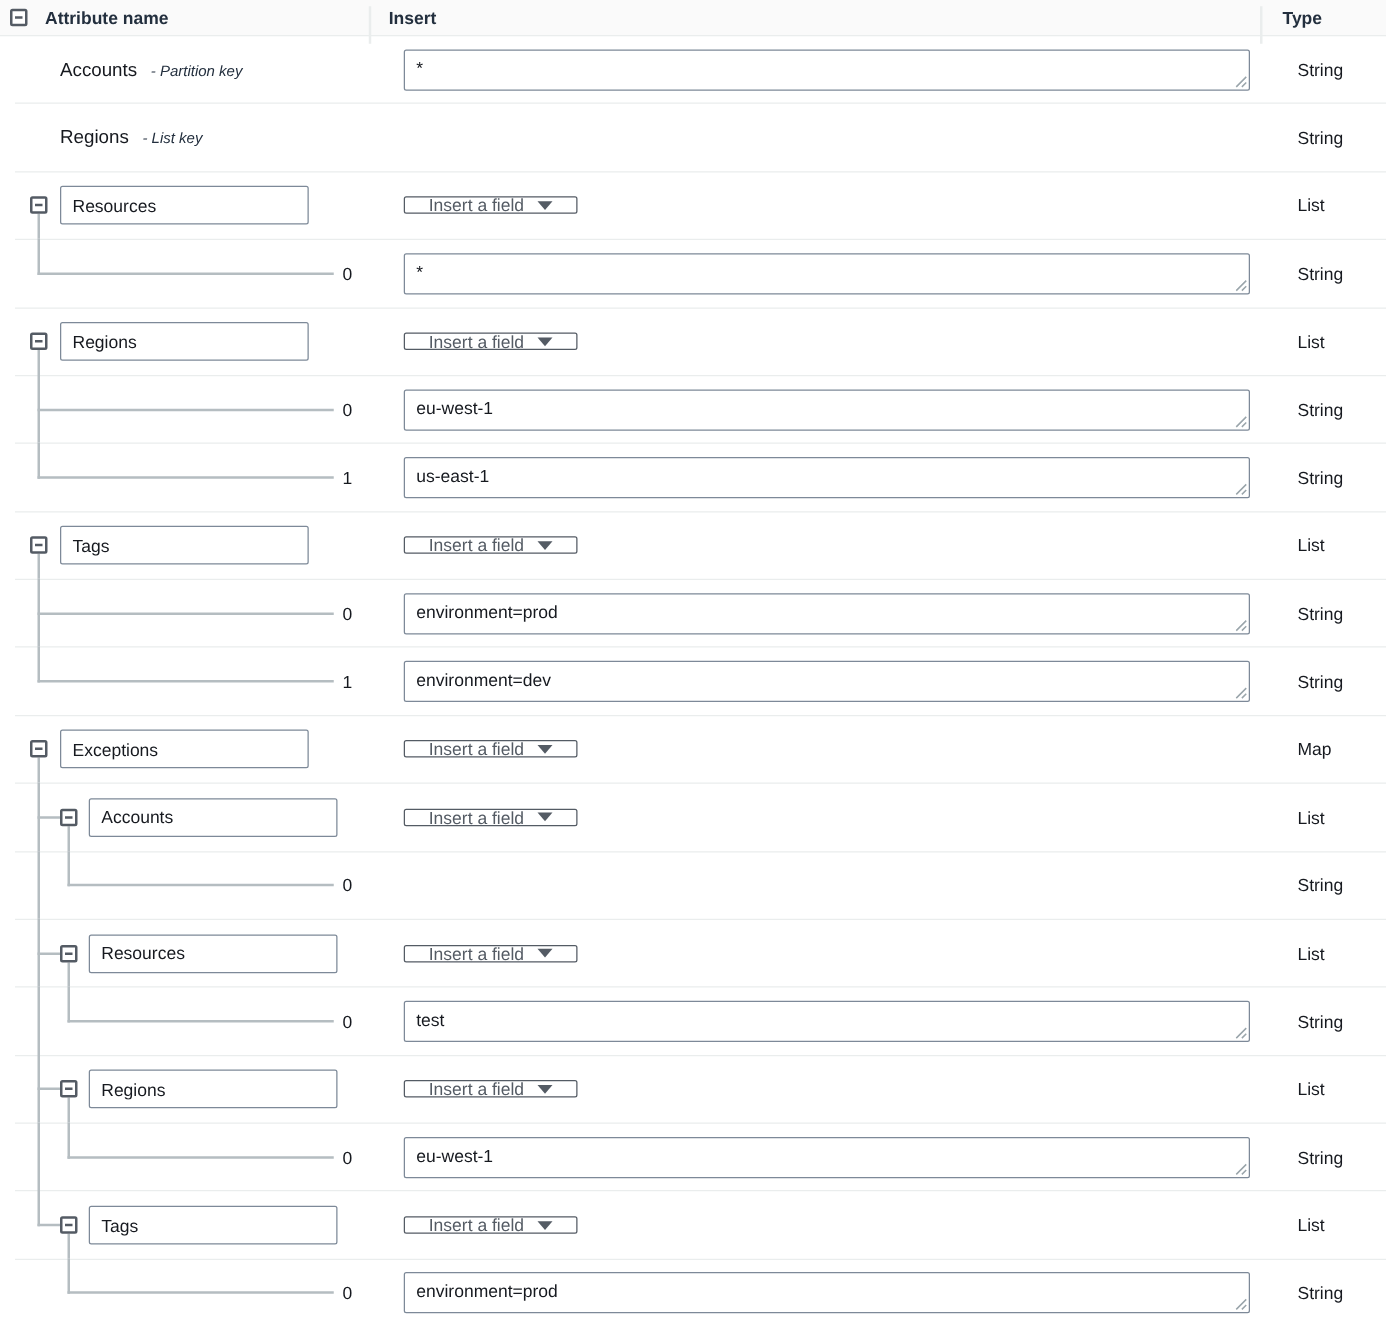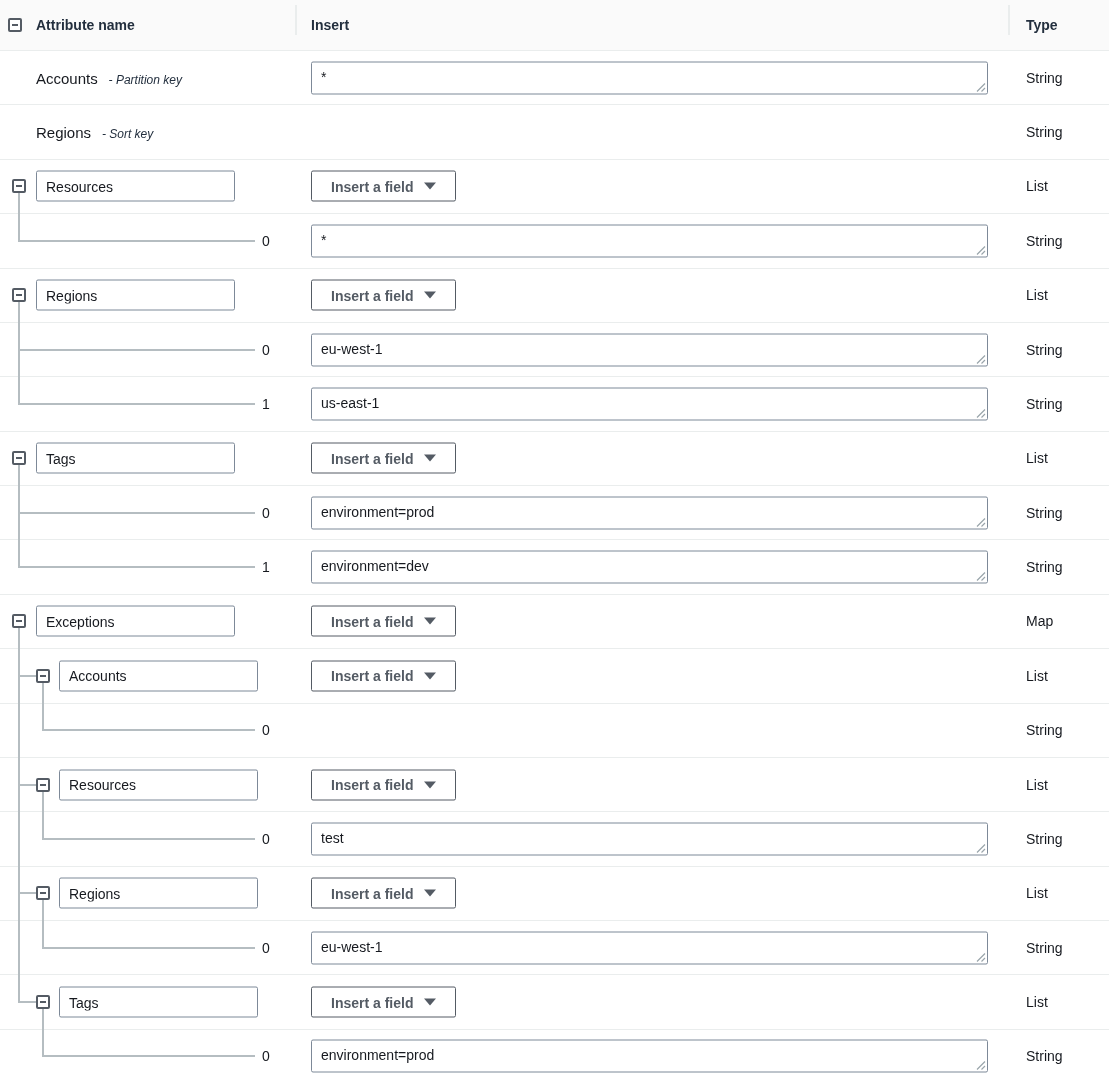--- a/index.html
+++ b/index.html
@@ -1,23 +1,23 @@
 <!DOCTYPE html>
 <html><head>
 <meta charset="utf-8">
 <style>
   html,body{margin:0;padding:0;background:#fff;}
   .page{position:relative;width:1109px;height:1073px;background:#fff;overflow:hidden;
         font-family:"Liberation Sans",sans-serif;color:#16191f;font-size:14px;}
   
-  .hdr{position:relative;height:51px;background:#fafafa;border-bottom:1px solid #eaeded;box-sizing:border-box;}
+  .hdr{position:relative;height:29px;background:#fafafa;border-bottom:1px solid #eaeded;box-sizing:border-box;}
   .hdr-label{position:absolute;top:50%;transform:translateY(-50%);font-weight:700;color:#232f3e;}
   .hdr-div{position:absolute;top:5px;width:2px;height:30px;background:#eaeded;}
   
-  .rows{display:flex;flex-direction:column;height:1032px;}
+  .rows{display:flex;flex-direction:column;height:1032px;padding-left:12px;}
   .row{position:relative;flex:1;}
   .row + .row{border-top:1px solid #eaeded;}
   
   .collapse{position:absolute;top:50%;transform:translateY(-50%);width:14px;height:14px;
             box-sizing:border-box;border:2px solid #545b64;border-radius:2px;background:#fff;z-index:2;cursor:pointer;}
   .collapse::after{content:"";position:absolute;left:2px;right:2px;top:50%;margin-top:-1px;height:2px;background:#545b64;}
   .c-hdr{left:8px;} .c-l1{left:12px;} .c-l2{left:36px;}
   
   .tl{position:absolute;background:#b5bdc1;z-index:1;}
   .v{width:2px;} .x19{left:18px;} .x43{left:42px;}
@@ -27,24 +27,24 @@
   
   .keylabel{position:absolute;left:36px;top:50%;transform:translateY(-50%);white-space:nowrap;}
   .kname{font-size:15px;color:#16191f;}
   .kqual{font-style:italic;font-size:12px;margin-left:7px;color:#232f3e;}
   
   .namein{position:absolute;top:50%;transform:translateY(-50%);height:31px;width:199px;box-sizing:border-box;
           border:1px solid #7d8998;border-radius:2px;background:#fff;padding:0 9px;font-size:14px;
           font-family:"Liberation Sans",sans-serif;color:#16191f;z-index:2;}
   .n-l1{left:36px;} .n-l2{left:59px;}
   
-  .insert{position:absolute;left:311px;top:50%;transform:translateY(-50%);height:31px;box-sizing:border-box;
+  .insert{position:absolute;left:311px;top:50%;transform:translateY(-50%);height:14px;box-sizing:border-box;
           display:inline-flex;align-items:center;justify-content:center;gap:11px;padding:0 19px;
           background:#fff;border:1px solid #545b64;border-radius:2px;cursor:pointer;
-          font-family:"Liberation Sans",sans-serif;font-size:14px;font-weight:700;color:#545b64;z-index:2;}
+          font-family:"Liberation Sans",sans-serif;font-size:14px;font-weight:400;color:#545b64;z-index:2;}
   .caret{width:0;height:0;border-left:6px solid transparent;border-right:6px solid transparent;border-top:7px solid #545b64;}
   
   .valwrap{position:absolute;left:311px;top:50%;transform:translateY(-50%);width:677px;height:33px;z-index:2;}
   .valwrap textarea{display:block;width:100%;height:100%;box-sizing:border-box;border:1px solid #7d8998;border-radius:2px;
           background:#fff;padding:6px 9px;font-family:"Liberation Sans",sans-serif;font-size:14px;color:#16191f;
           resize:none;overflow:hidden;}
   .grip{position:absolute;right:2px;bottom:2px;}
   
   .idx{position:absolute;left:262px;top:50%;transform:translateY(-50%);color:#16191f;}
   .type{position:absolute;left:1026px;top:50%;transform:translateY(-50%);color:#16191f;}
@@ -75,21 +75,21 @@
         <svg class="grip" width="11" height="11" viewBox="0 0 11 11">
             <path d="M10 2 L2 10 M10 6.5 L6.5 10" stroke="#9aa5ab" stroke-width="1.2" fill="none"></path>
           </svg>
       </div>
       <span class="type">String</span>
     </div>
 
     <div class="row">
       <div class="keylabel">
         <span class="kname">Regions</span>
-        <span class="kqual">- Sort key</span>
+        <span class="kqual">- List key</span>
       </div>
       <span class="type">String</span>
     </div>
 
     <div class="row">
       <div class="tl v x19 vbot"></div>
       <span class="collapse c-l1"></span>
       <input class="namein n-l1" value="Resources" style="">
       <button class="insert">
           <span>Insert a field</span>

